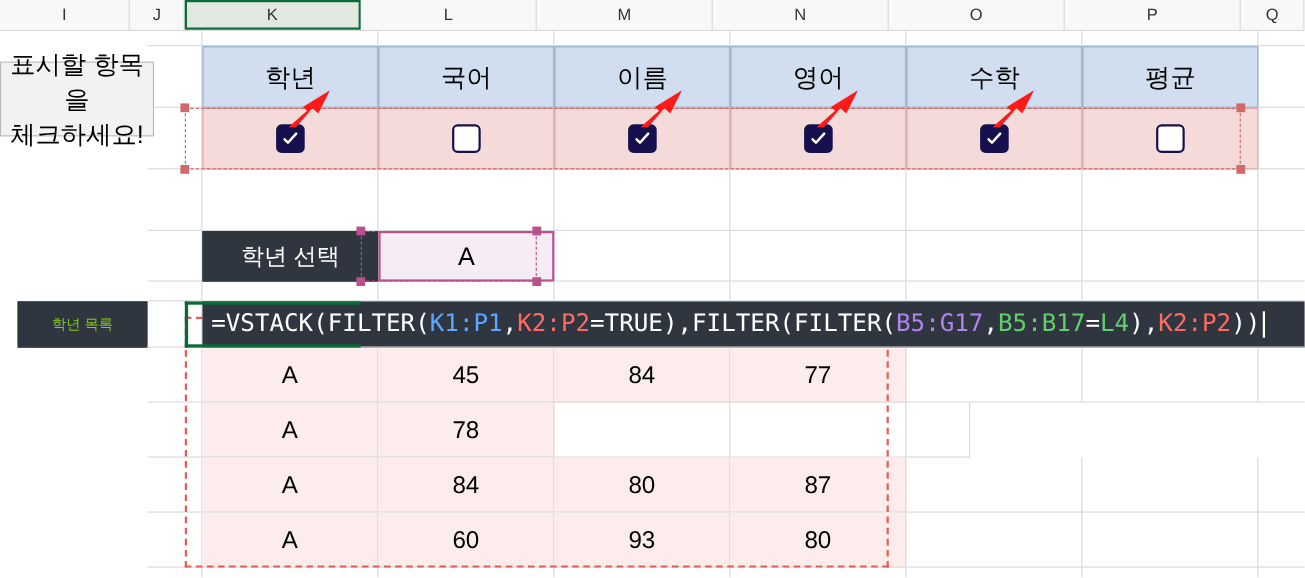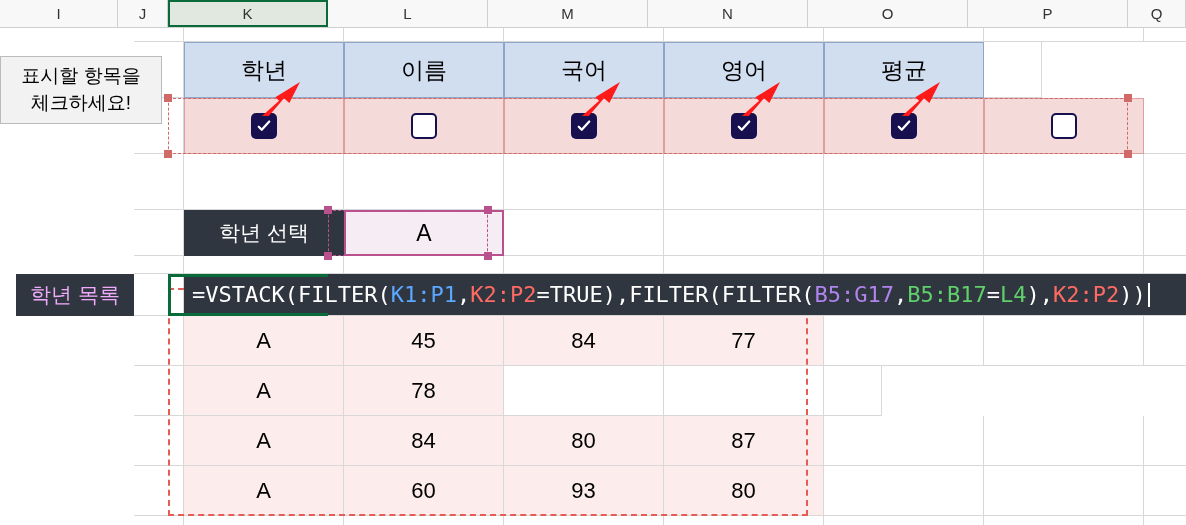--- a/index.html
+++ b/index.html
@@ -88,25 +88,25 @@
   .chk-on svg { width: 18px; height: 18px; }
   .chk-off {
     border: 2.5px solid #18104e;
     background: #fff;
   }
 
   .note-callout {
     position: absolute;
     left: 0;
     top: 56px;
-    width: 162px;
+    width: 140px;
     height: 68px;
     background: #f2f2f2;
     border: 1px solid #bbb;
-    font-size: 19px;
+    font-size: 23px;
     display: flex;
     align-items: center;
     justify-content: center;
     text-align: center;
     line-height: 1.4;
     z-index:20;
   }
 
   .grade-label {
     background: #303640;
@@ -115,22 +115,22 @@
     border: 1px solid #303640;
   }
   .grade-val {
     background: #f6ecf3;
     border: 2px solid #b9518e;
     font-size: 23px;
   }
 
   .list-label {
     background: #303640;
-    color: #f0abfc;
-    font-size: 21px;
+    color: #84cc16;
+    font-size: 13px;
     justify-content: center;
     text-align: center;
   }
 
   .formula-bar {
     background: #303640;
     color: #fff;
     font-family: Consolas, monospace;
     font-size: 22px;
     padding: 0 8px;
@@ -225,23 +225,24 @@
         <div class="cell c-n"></div>
         <div class="cell c-o"></div>
         <div class="cell c-p"></div>
         <div class="cell c-q"></div>
     </div>
 
     <div class="row" style="height:56px">
       <div class="cell c-i" style="border:none"></div>
       <div class="cell c-j"></div>
       <div class="cell hdr-cell c-k">학년</div>
+      <div class="cell hdr-cell c-m">국어</div>
       <div class="cell hdr-cell c-l">이름</div>
-      <div class="cell hdr-cell c-m">국어</div>
       <div class="cell hdr-cell c-n">영어</div>
+      <div class="cell hdr-cell c-o">수학</div>
       <div class="cell hdr-cell c-p">평균</div>
       <div class="cell c-q"></div>
     </div>
 
     <div class="row" style="height:56px">
       <div class="cell c-i" style="border:none"></div>
       <div class="cell c-j"></div>
       <div class="cell chk-cell c-k">
         <div class="chk-box chk-on">
             <svg viewBox="0 0 24 24">

